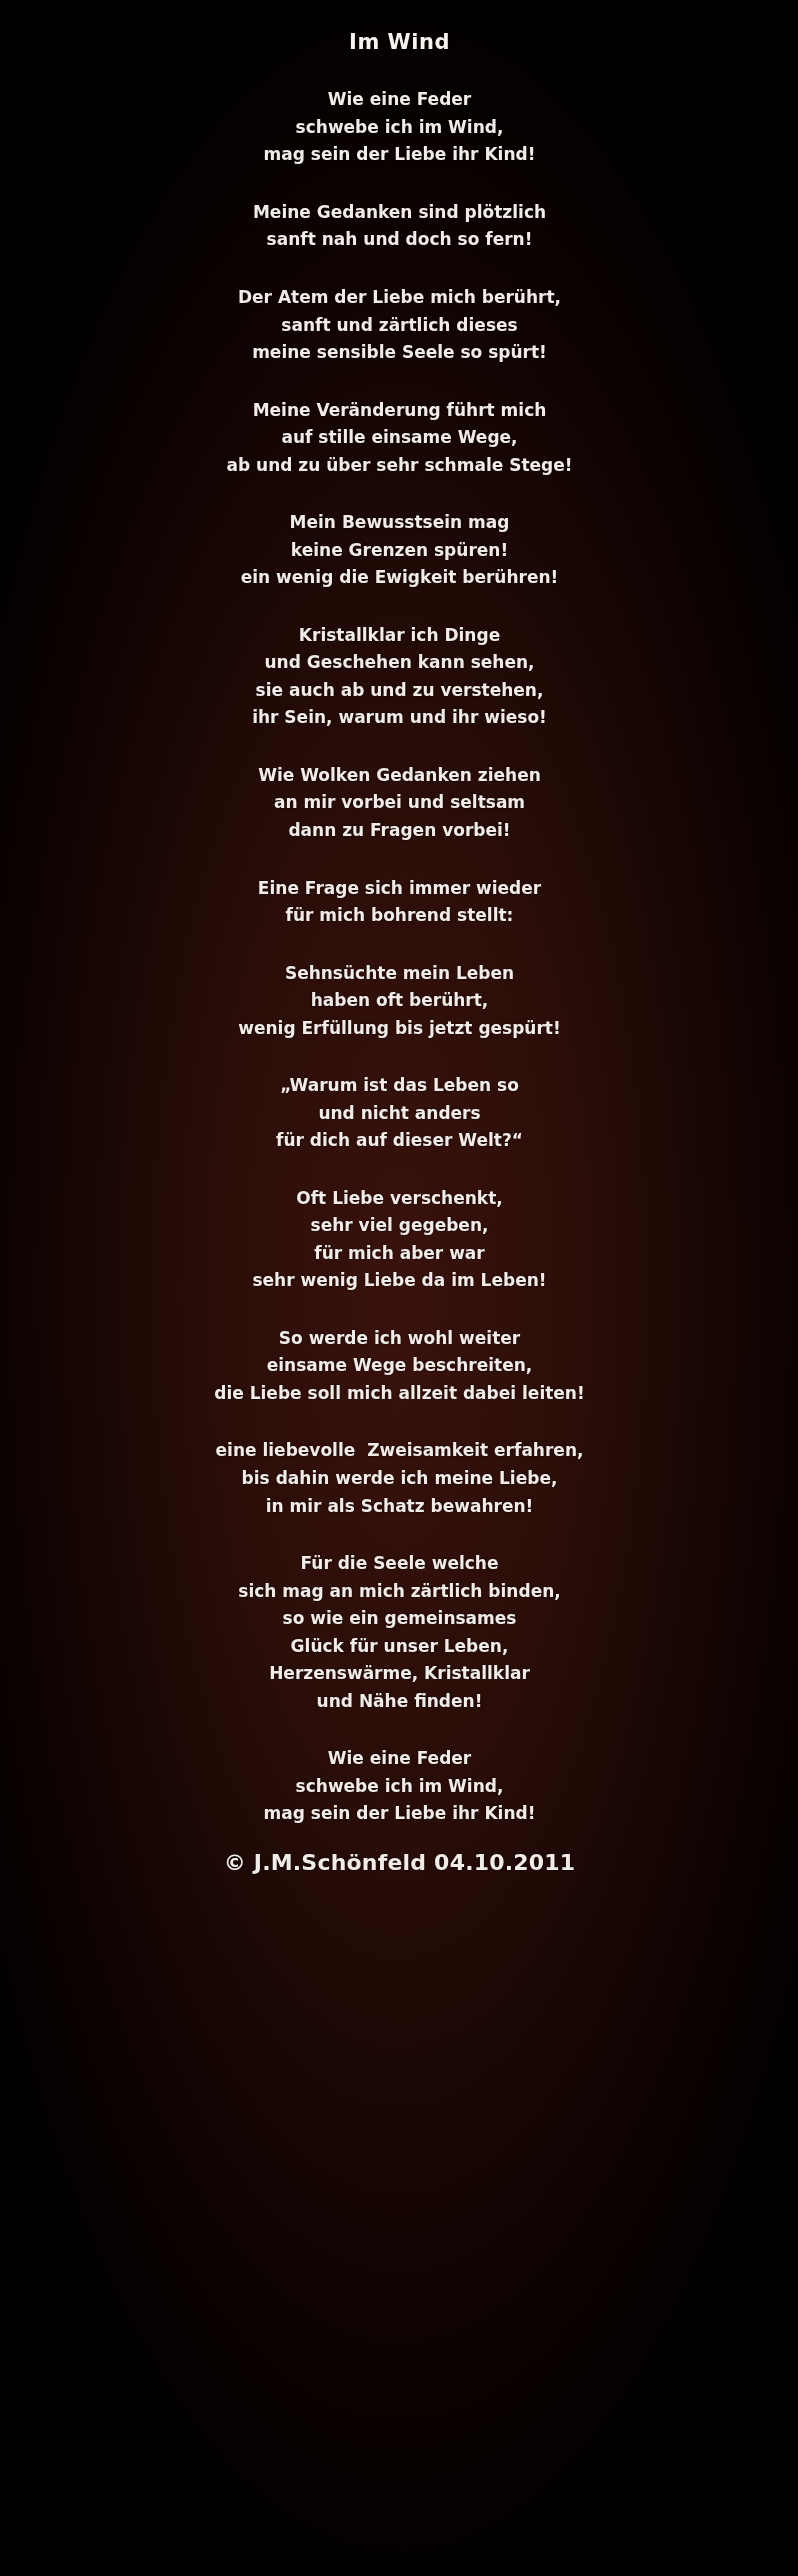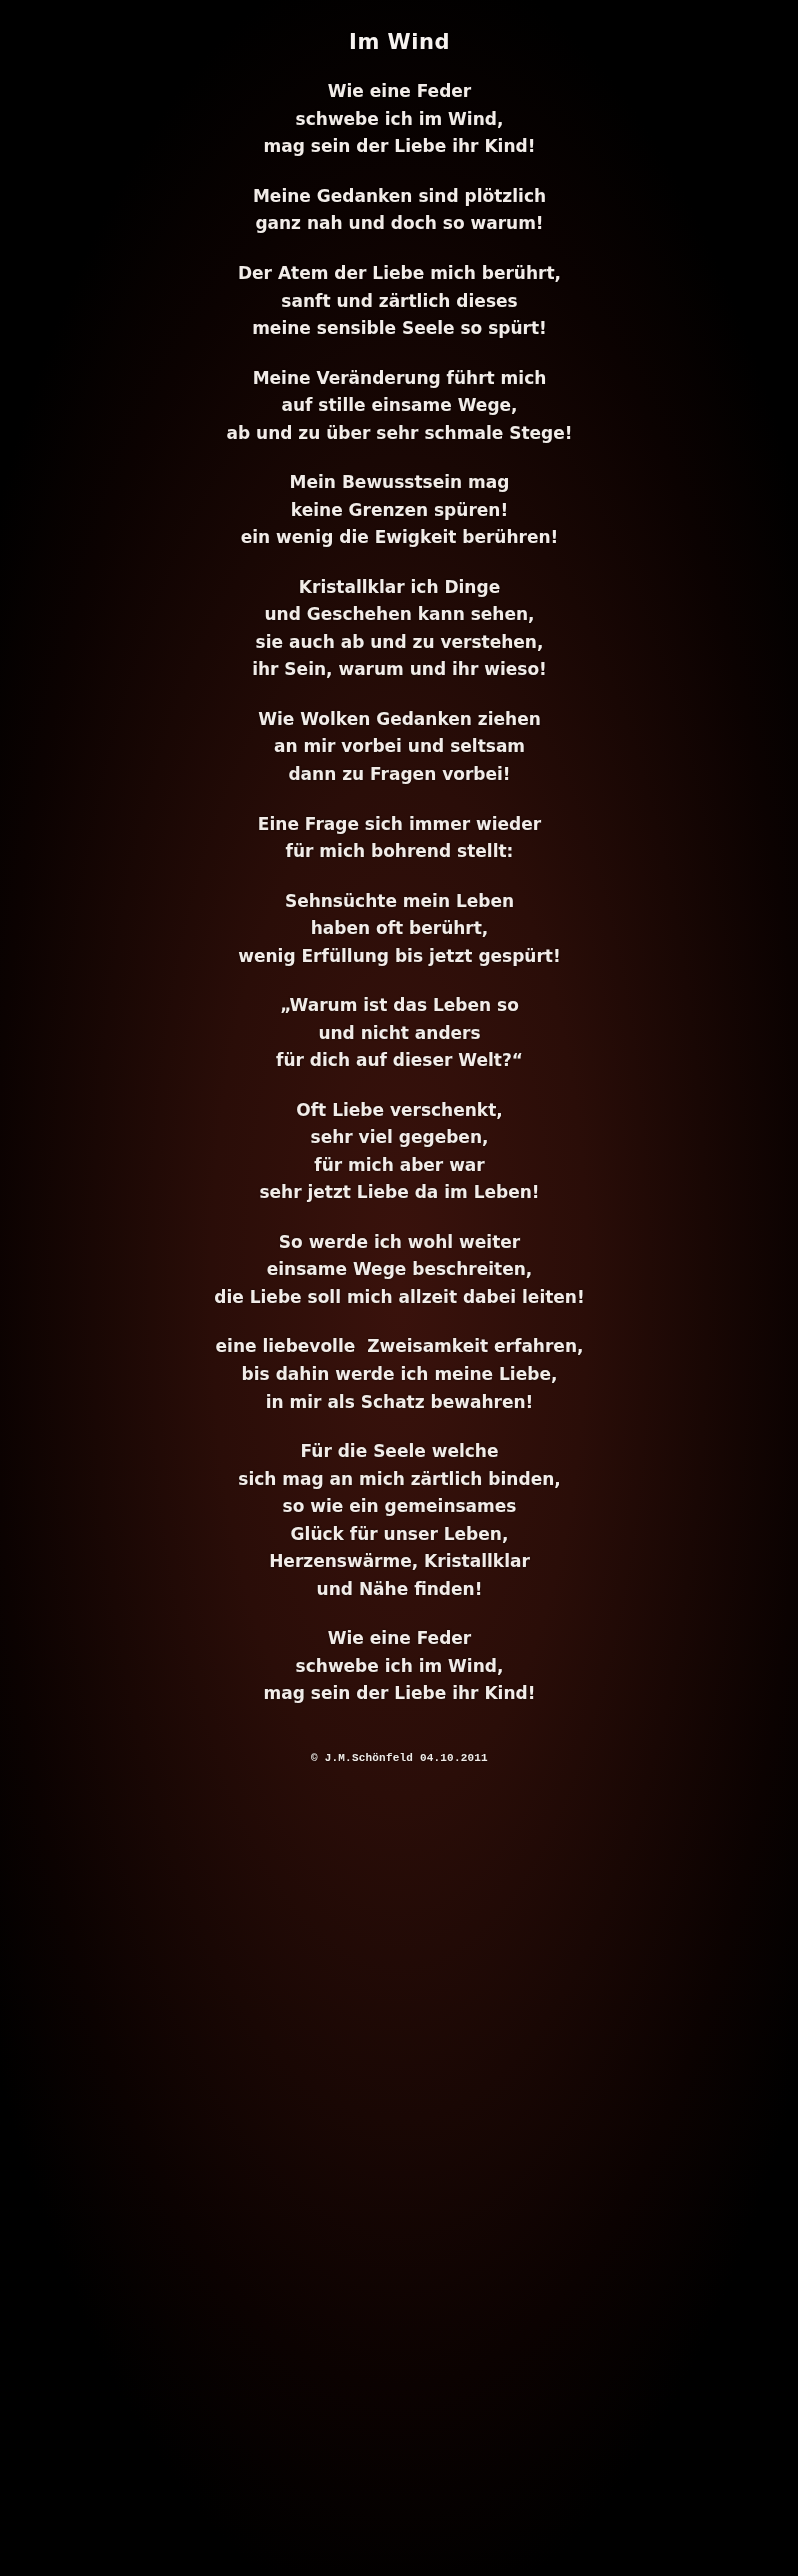--- a/index.html
+++ b/index.html
@@ -36,57 +36,56 @@
     font-size: 21px;
     font-weight: bold;
     letter-spacing: 0.5px;
     color: #f7f3f0;
     margin-top: 28px;
     margin-bottom: 0;
     line-height: 1.35;
     text-shadow: 0 0 2px rgba(0,0,0,0.8);
   }
   .stanza {
-    margin-top: 22px;
+    margin-top: 30px;
     font-size: 17px;
     font-weight: bold;
     line-height: 1.62;
     color: #f2ece8;
     text-shadow: 0 0 2px rgba(0,0,0,0.8);
   }
   .stanza .line {
     display: block;
     white-space: pre;
   }
   .credit {
-    margin-top: 44px;
+    margin-top: 22px;
     margin-bottom: 30px;
-    font-size: 11px;
+    font-size: 22px;
     font-weight: bold;
     color: #f2ece8;
     letter-spacing: 0.2px;
     text-shadow: 0 0 2px rgba(0,0,0,0.8);
-    font-family: Liberation Mono, monospace;
   }
 </style>
 </head>
 <body>
 
 <div class="poem-page">
   <div class="poem-inner">
     <div class="poem-title">Im Wind</div>
     <div class="stanzas">
         <div class="stanza">
           <span class="line">Wie eine Feder</span>
           <span class="line">schwebe ich im Wind,</span>
           <span class="line">mag sein der Liebe ihr Kind!</span>
         </div>
         <div class="stanza">
           <span class="line">Meine Gedanken sind plötzlich</span>
-          <span class="line">ganz nah und doch so warum!</span>
+          <span class="line">sanft nah und doch so fern!</span>
         </div>
         <div class="stanza">
           <span class="line">Der Atem der Liebe mich berührt,</span>
           <span class="line">sanft und zärtlich dieses</span>
           <span class="line">meine sensible Seele so spürt!</span>
         </div>
         <div class="stanza">
           <span class="line">Meine Veränderung führt mich</span>
           <span class="line">auf stille einsame Wege,</span>
           <span class="line">ab und zu über sehr schmale Stege!</span>
@@ -118,21 +117,21 @@
         </div>
         <div class="stanza">
           <span class="line">„Warum ist das Leben so</span>
           <span class="line">und nicht anders</span>
           <span class="line">für dich auf dieser Welt?“</span>
         </div>
         <div class="stanza">
           <span class="line">Oft Liebe verschenkt,</span>
           <span class="line">sehr viel gegeben,</span>
           <span class="line">für mich aber war</span>
-          <span class="line">sehr jetzt Liebe da im Leben!</span>
+          <span class="line">sehr wenig Liebe da im Leben!</span>
         </div>
         <div class="stanza">
           <span class="line">So werde ich wohl weiter</span>
           <span class="line">einsame Wege beschreiten,</span>
           <span class="line">die Liebe soll mich allzeit dabei leiten!</span>
         </div>
         <div class="stanza">
           <span class="line">eine liebevolle  Zweisamkeit erfahren,</span>
           <span class="line">bis dahin werde ich meine Liebe,</span>
           <span class="line">in mir als Schatz bewahren!</span>

